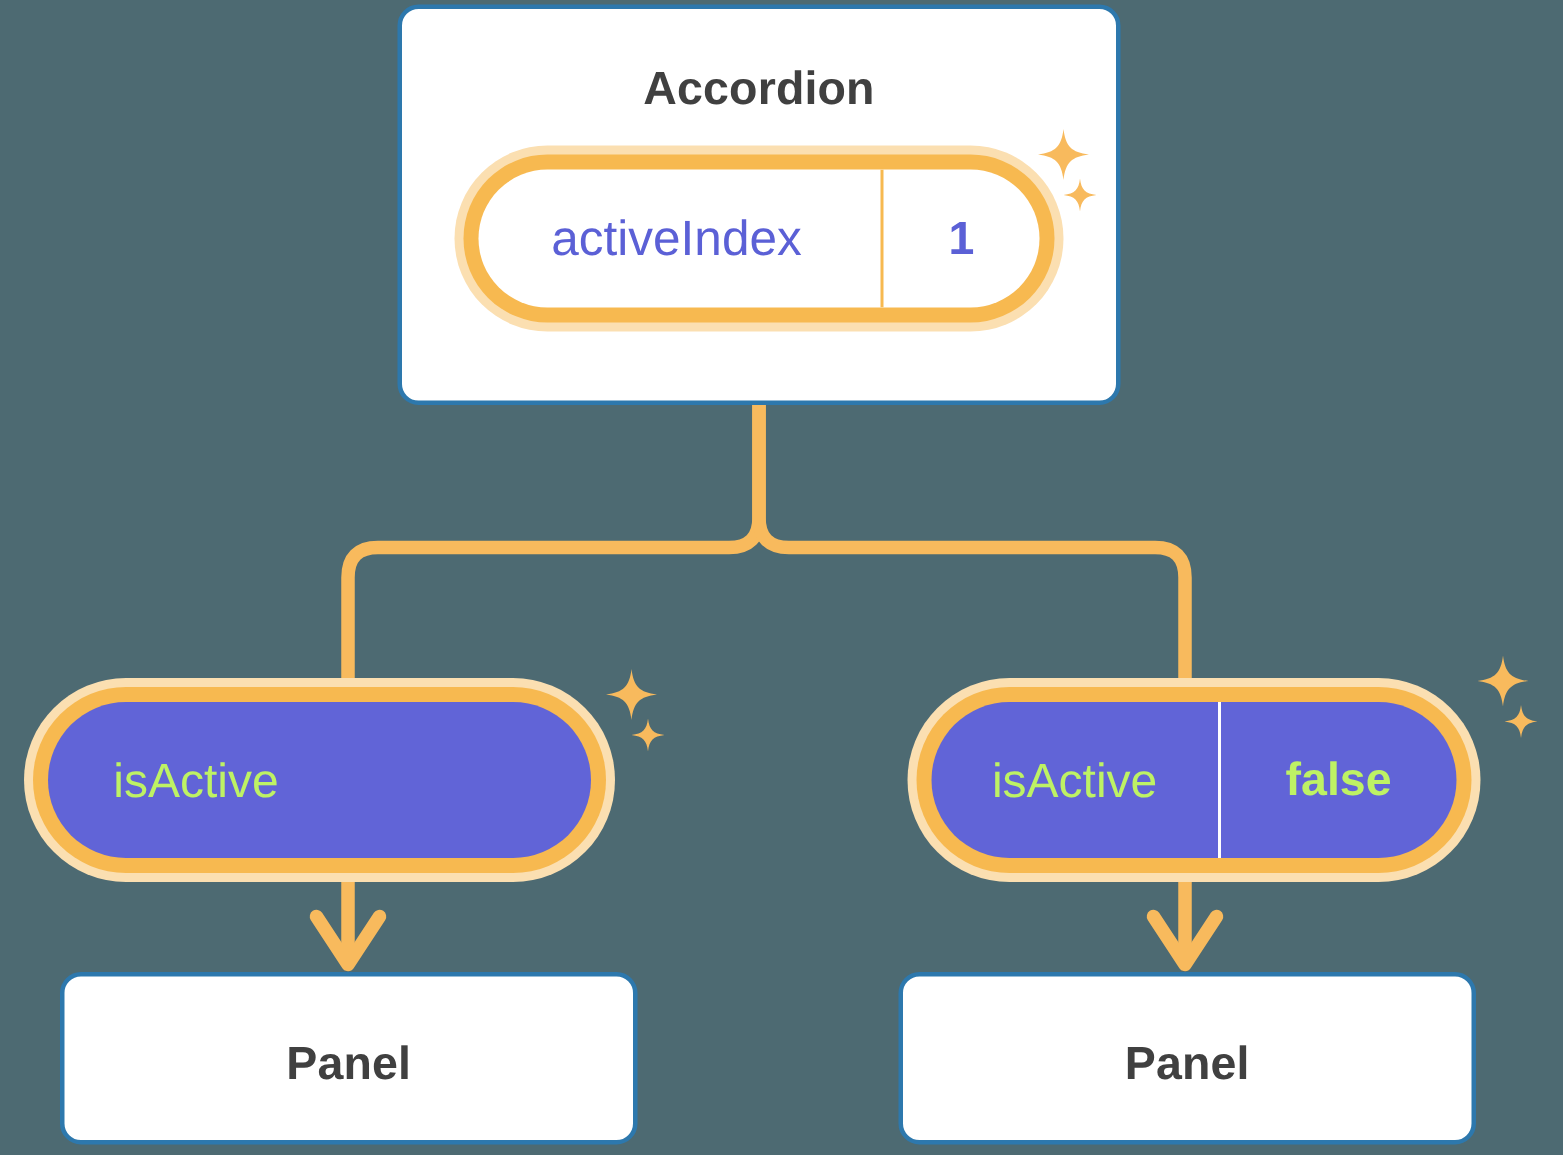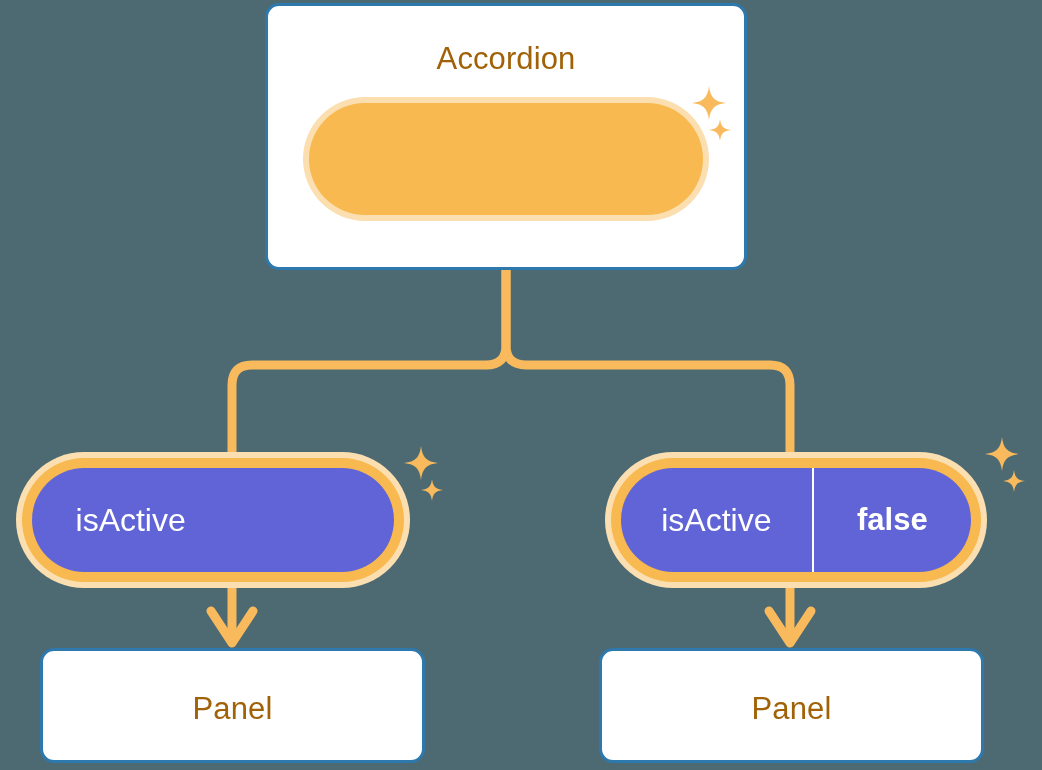--- a/index.html
+++ b/index.html
@@ -35,23 +35,23 @@
   
   .card {
     position: absolute;
     z-index: 2;
     background: #ffffff;
     border: 3px solid #2d78ad;
     border-radius: 14px;
     box-sizing: border-box;
   }
   .card-title {
-    color: #a16207;
+    color: #404040;
     font-size: 31px;
-    font-weight: 400;
+    font-weight: 700;
     text-align: center;
     letter-spacing: .1px;
     white-space: nowrap;
   }
 
   #accordion-card {
     left: 265px;
     top: 3px;
     width: 482px;
     height: 267px;
@@ -122,21 +122,21 @@
 
   
   .pill-light .pill-body { background: #ffffff; }
   .pill-light .pill-key,
   .pill-light .pill-val { color: #5b60d6; }
   .pill-light .pill-val { border-left: 2px solid #f7b950; }
 
   
   .pill-filled .pill-body { background: #6164d7; }
   .pill-filled .pill-key,
-  .pill-filled .pill-val { color: #ffffff; }
+  .pill-filled .pill-val { color: #bef264; }
   .pill-filled .pill-val { border-left: 2px solid #ffffff; }
 
   
   #pill-active-index {
     left: 303px;
     top: 97px;
     width: 406px;
     height: 124px;
   }
   #pill-active-index .pill-key {
@@ -189,20 +189,24 @@
     <path d="M 769 611 L 790 643 L 811 611" fill="none" stroke="#f8ba5d" stroke-width="9" stroke-linecap="round" stroke-linejoin="round"></path>
   </svg>
 
   <div class="card" id="accordion-card">
     <div class="card-title">Accordion</div>
   </div>
 
   <div class="pill-wrap pill-light" id="pill-active-index">
     <div class="pill-halo"></div>
     <div class="pill-ring"></div>
+    <div class="pill-body">
+      <div class="pill-key">activeIndex</div>
+      <div class="pill-val">1</div>
+    </div>
   </div>
 
   <div class="sparkle" style="left:692px; top:86px;">
     <svg width="34" height="34" viewBox="0 0 34 34">
       <path d="M17 0 C18.4 11.6 22.4 15.6 34 17 C22.4 18.4 18.4 22.4 17 34 C15.6 22.4 11.6 18.4 0 17 C11.6 15.6 15.6 11.6 17 0 Z" fill="#f8ba5d"></path>
     </svg>
   </div>
   <div class="sparkle" style="left:709px; top:119px;">
     <svg width="22" height="22" viewBox="0 0 22 22">
       <path d="M11 0 C11.9 7.5 14.5 10.1 22 11 C14.5 11.9 11.9 14.5 11 22 C10.1 14.5 7.5 11.9 0 11 C7.5 10.1 10.1 7.5 11 0 Z" fill="#f8ba5d"></path>

